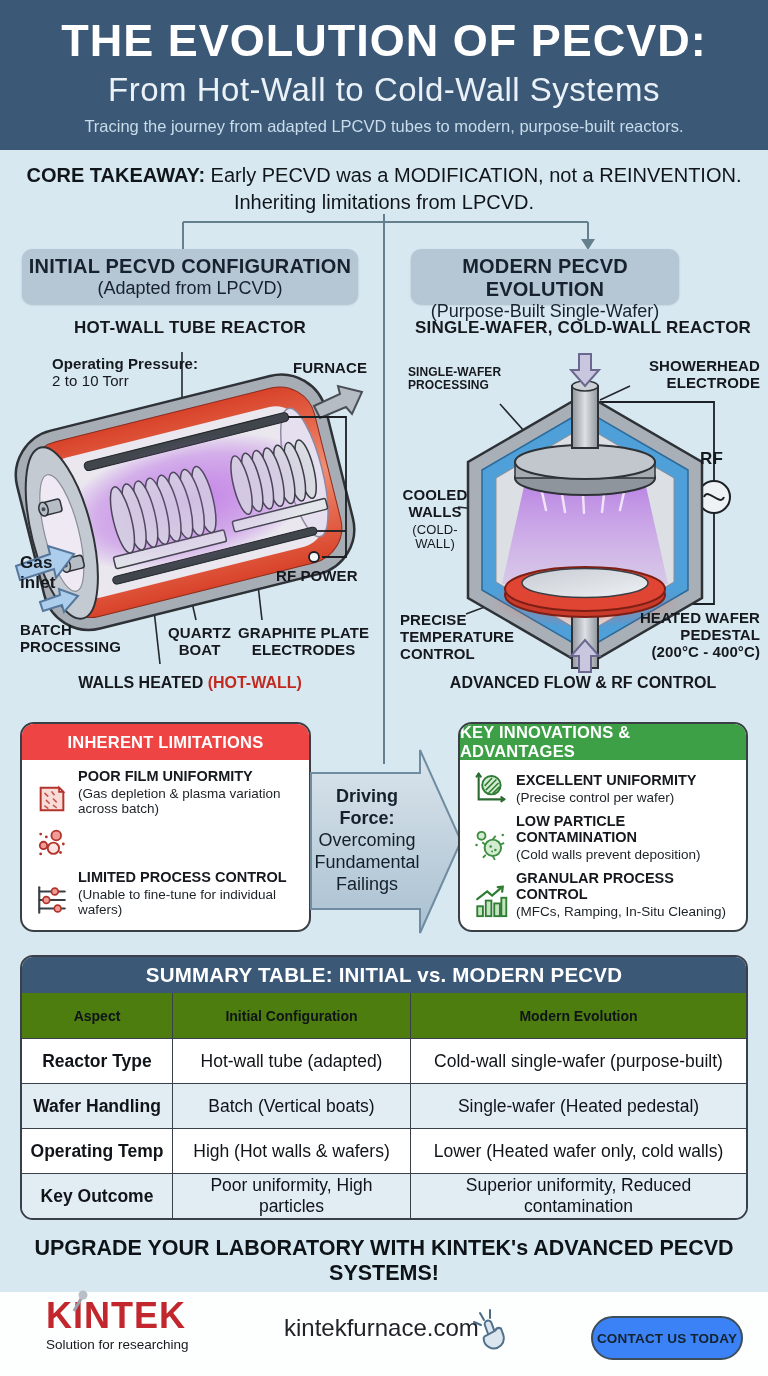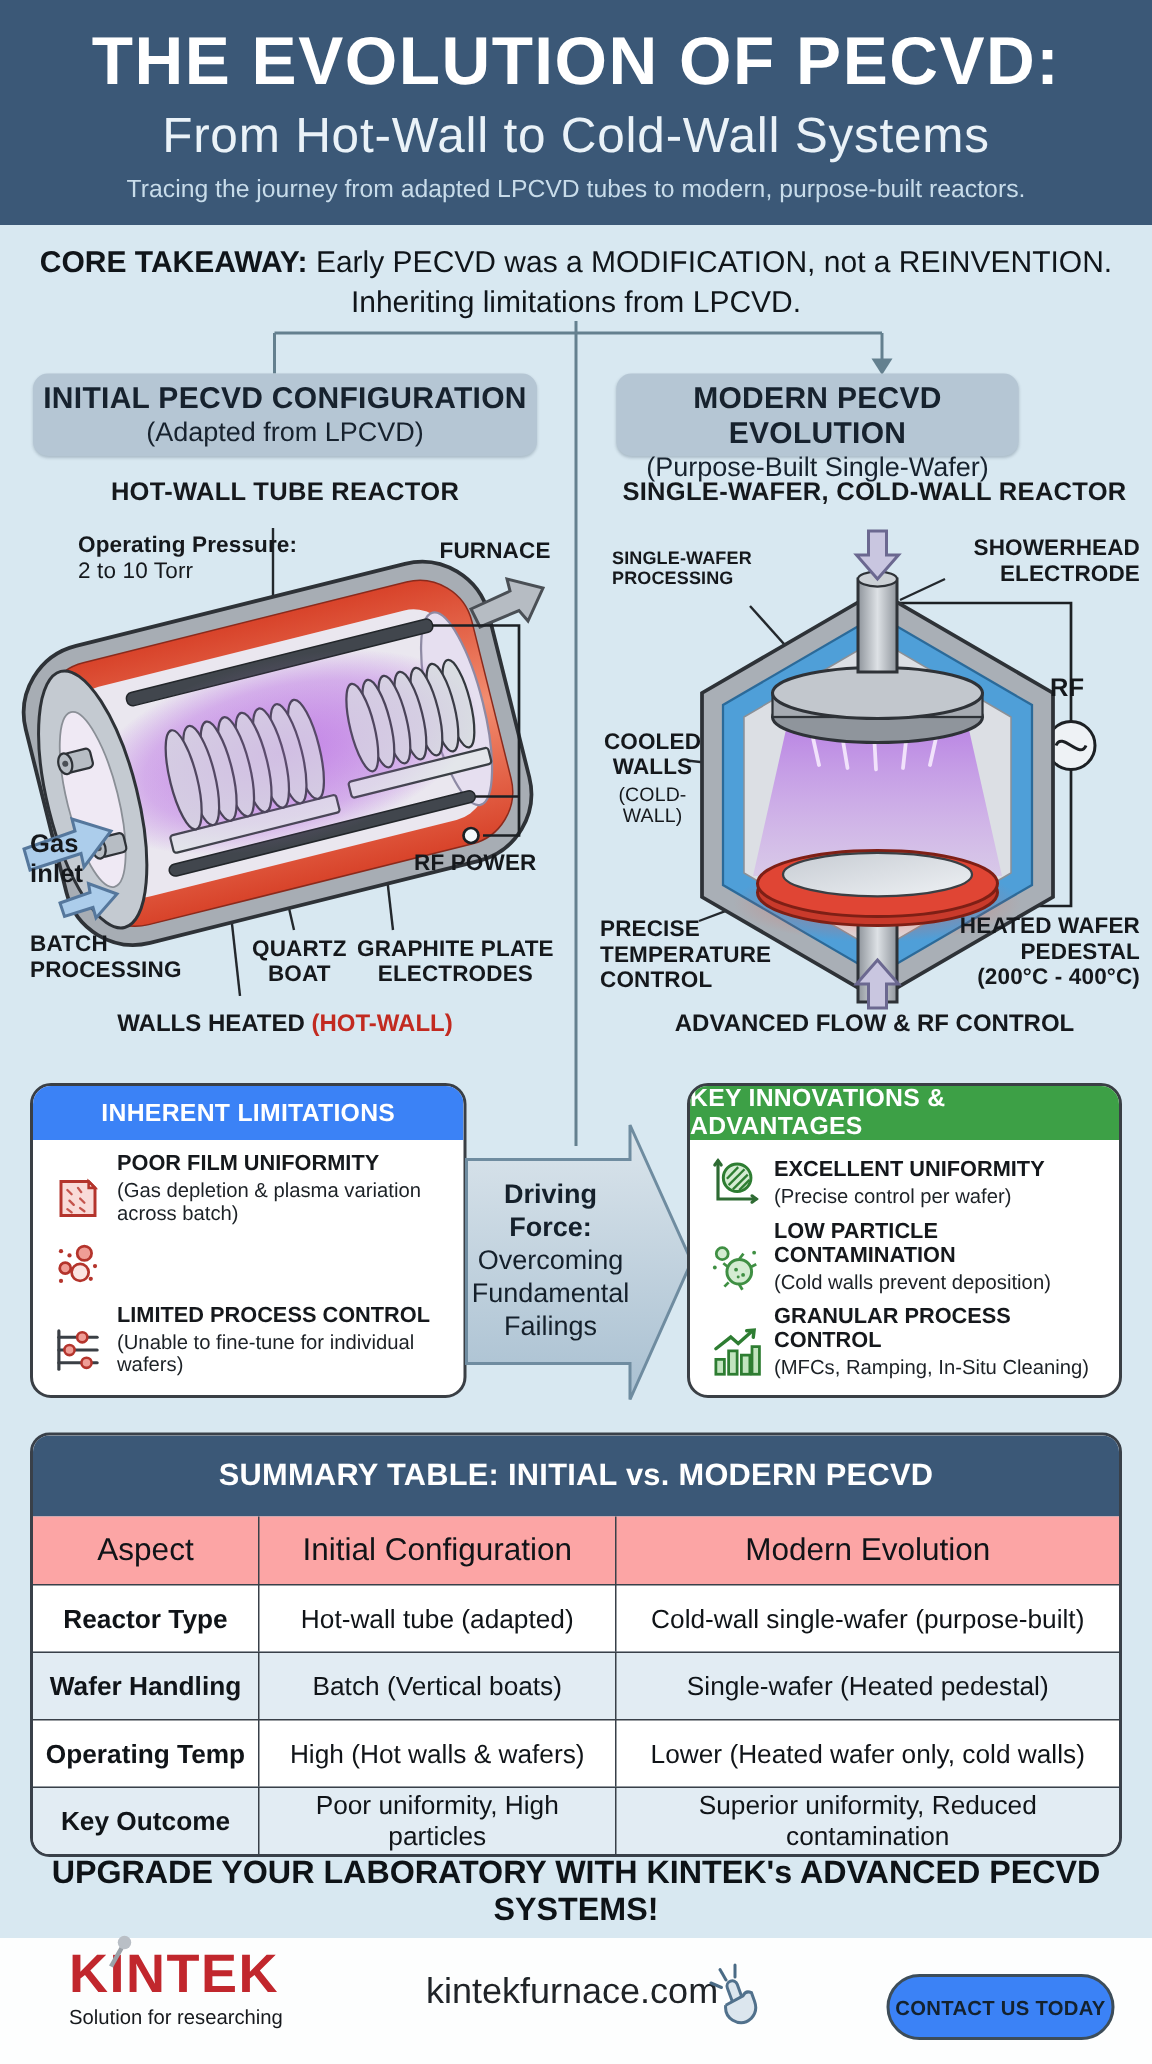--- a/index.html
+++ b/index.html
@@ -37,40 +37,40 @@
   .dlabel { position:absolute; font-size:14px; font-weight:800; color:#15181c; line-height:1.12; letter-spacing:.1px; }
   .dlabel .norm { font-weight:400; }
   .caption { position:absolute; top:674px; font-size:16px; font-weight:800; color:#15181c; text-align:center; }
   .caption .red { color:#c22a20; }
 
   
   .panel { position:absolute; top:722px; height:210px; background:#fff; border:2px solid #3a3f45; border-radius:14px; overflow:hidden; }
   .panel.limits { left:20px; width:291px; }
   .panel.innov { left:458px; width:290px; }
   .panel-head { height:36px; display:flex; align-items:center; justify-content:center; color:#fff; font-weight:800; font-size:16.5px; letter-spacing:.2px; }
-  .panel.limits .panel-head { background:#3b82f6; }
+  .panel.limits .panel-head { background:#ef4444; }
   .panel.innov .panel-head { background:#3da046; }
   .p-item { display:flex; align-items:flex-end; padding:9px 10px 0 12px; }
   .p-icon { width:36px; flex:0 0 36px; margin-top:2px; }
   .p-text { margin-left:8px; }
   .p-title { font-size:14.5px; font-weight:800; color:#15181c; line-height:1.1; }
   .p-desc { font-size:13.5px; font-weight:400; color:#1c2126; line-height:1.12; margin-top:1px; }
 
   
   .df-arrow-svg { position:absolute; left:310px; top:748px; }
   .df-text { position:absolute; left:312px; top:786px; width:110px; text-align:center; color:#15202b; font-size:18px; line-height:1.22; }
   .df-text .b { font-weight:800; }
 
   
   .sumtable { position:absolute; left:20px; top:955px; width:728px; border:2px solid #394049; border-radius:13px; overflow:hidden; background:#fff; }
-  .sum-title { height:54px; background:#3b5877; color:#fff; font-weight:800; font-size:20.5px; display:flex; align-items:center; justify-content:center; letter-spacing:.2px; }
+  .sum-title { height:36px; background:#3b5877; color:#fff; font-weight:800; font-size:20.5px; display:flex; align-items:center; justify-content:center; letter-spacing:.2px; }
   .sum-grid { display:grid; grid-template-columns:150px 238px 1fr; }
   .cell { display:flex; align-items:center; justify-content:center; text-align:center; font-size:17.5px; color:#101418;
           border-top:1.6px solid #394049; padding:0 6px; height:45px; }
-  .cell.colhead { background:#fca5a5; font-weight:400; font-size:21px; border-top:none; }
+  .cell.colhead { background:#4d7c0f; font-weight:700; font-size:14px; border-top:none; }
   .cell.aspect { font-weight:700; }
   .cell.c1, .cell.c2 { border-left:1.6px solid #394049; }
   .row-alt { background:#e2ecf3; }
 
   
   .cta { position:absolute; left:0; top:1236px; width:768px; text-align:center; color:#0e1317; }
   .cta-head { font-size:21.5px; font-weight:800; }
   .cta-sub { font-size:19px; font-weight:400; margin-top:5px; }
 
   

